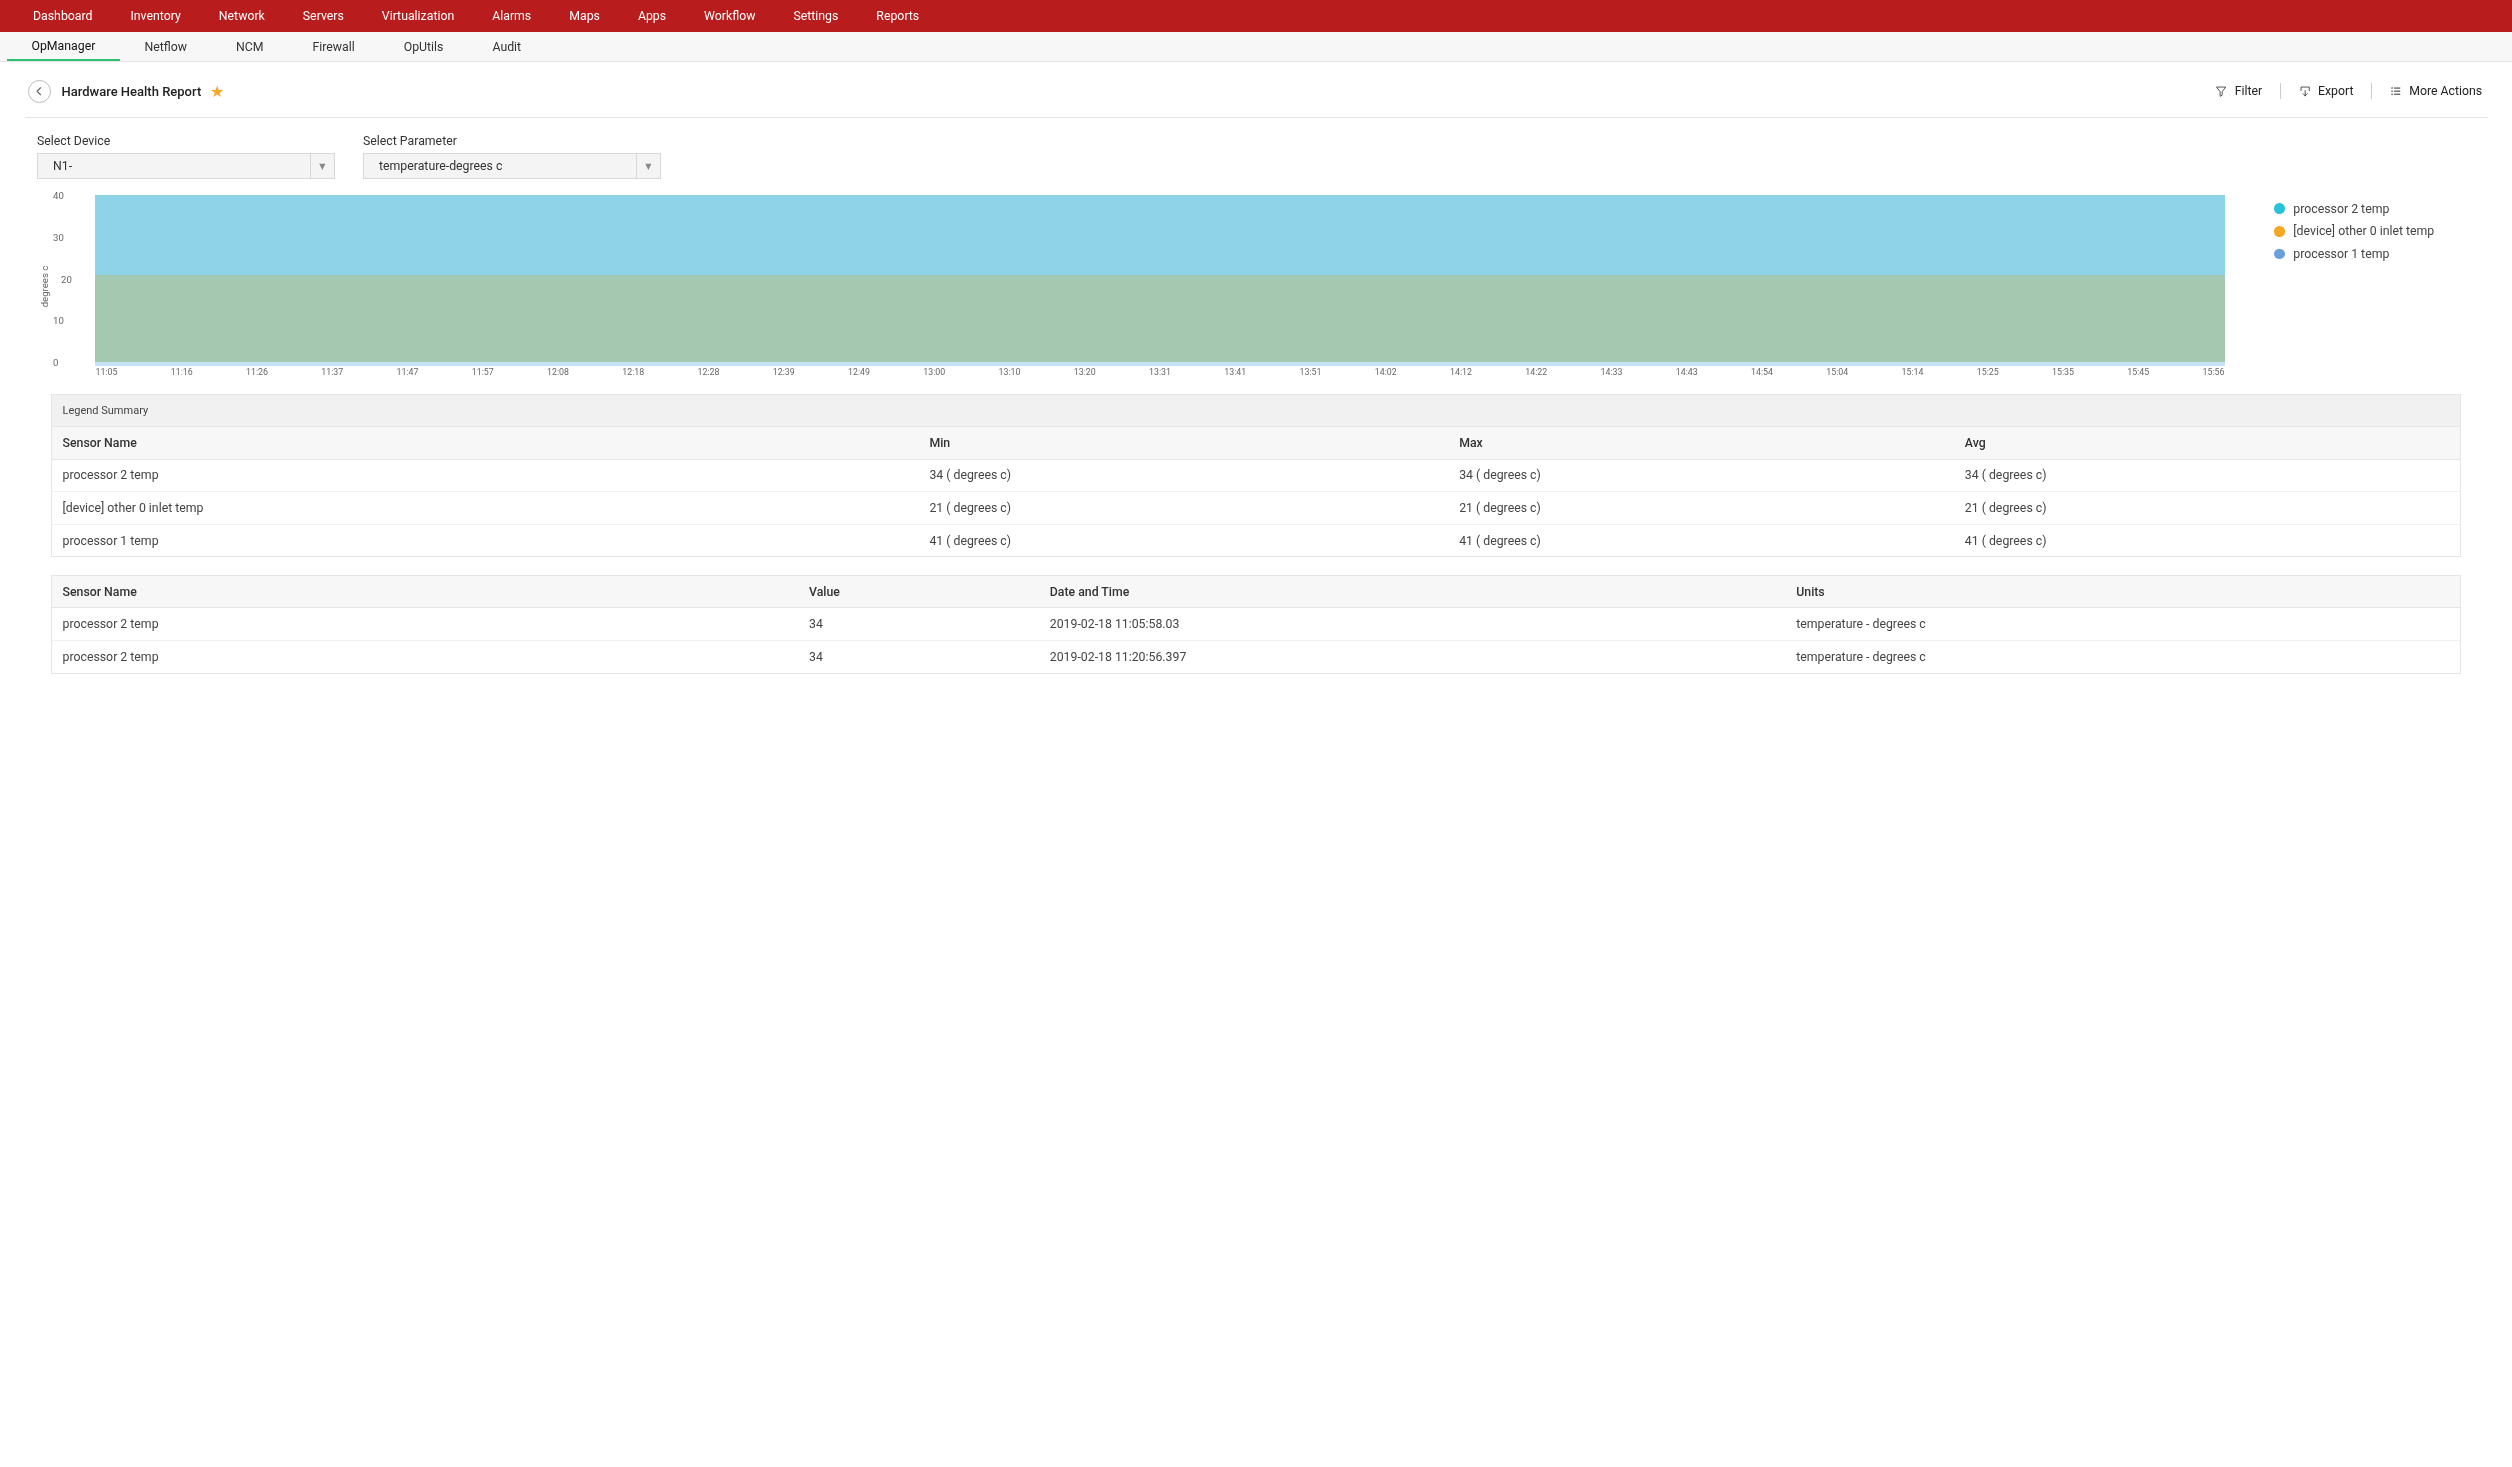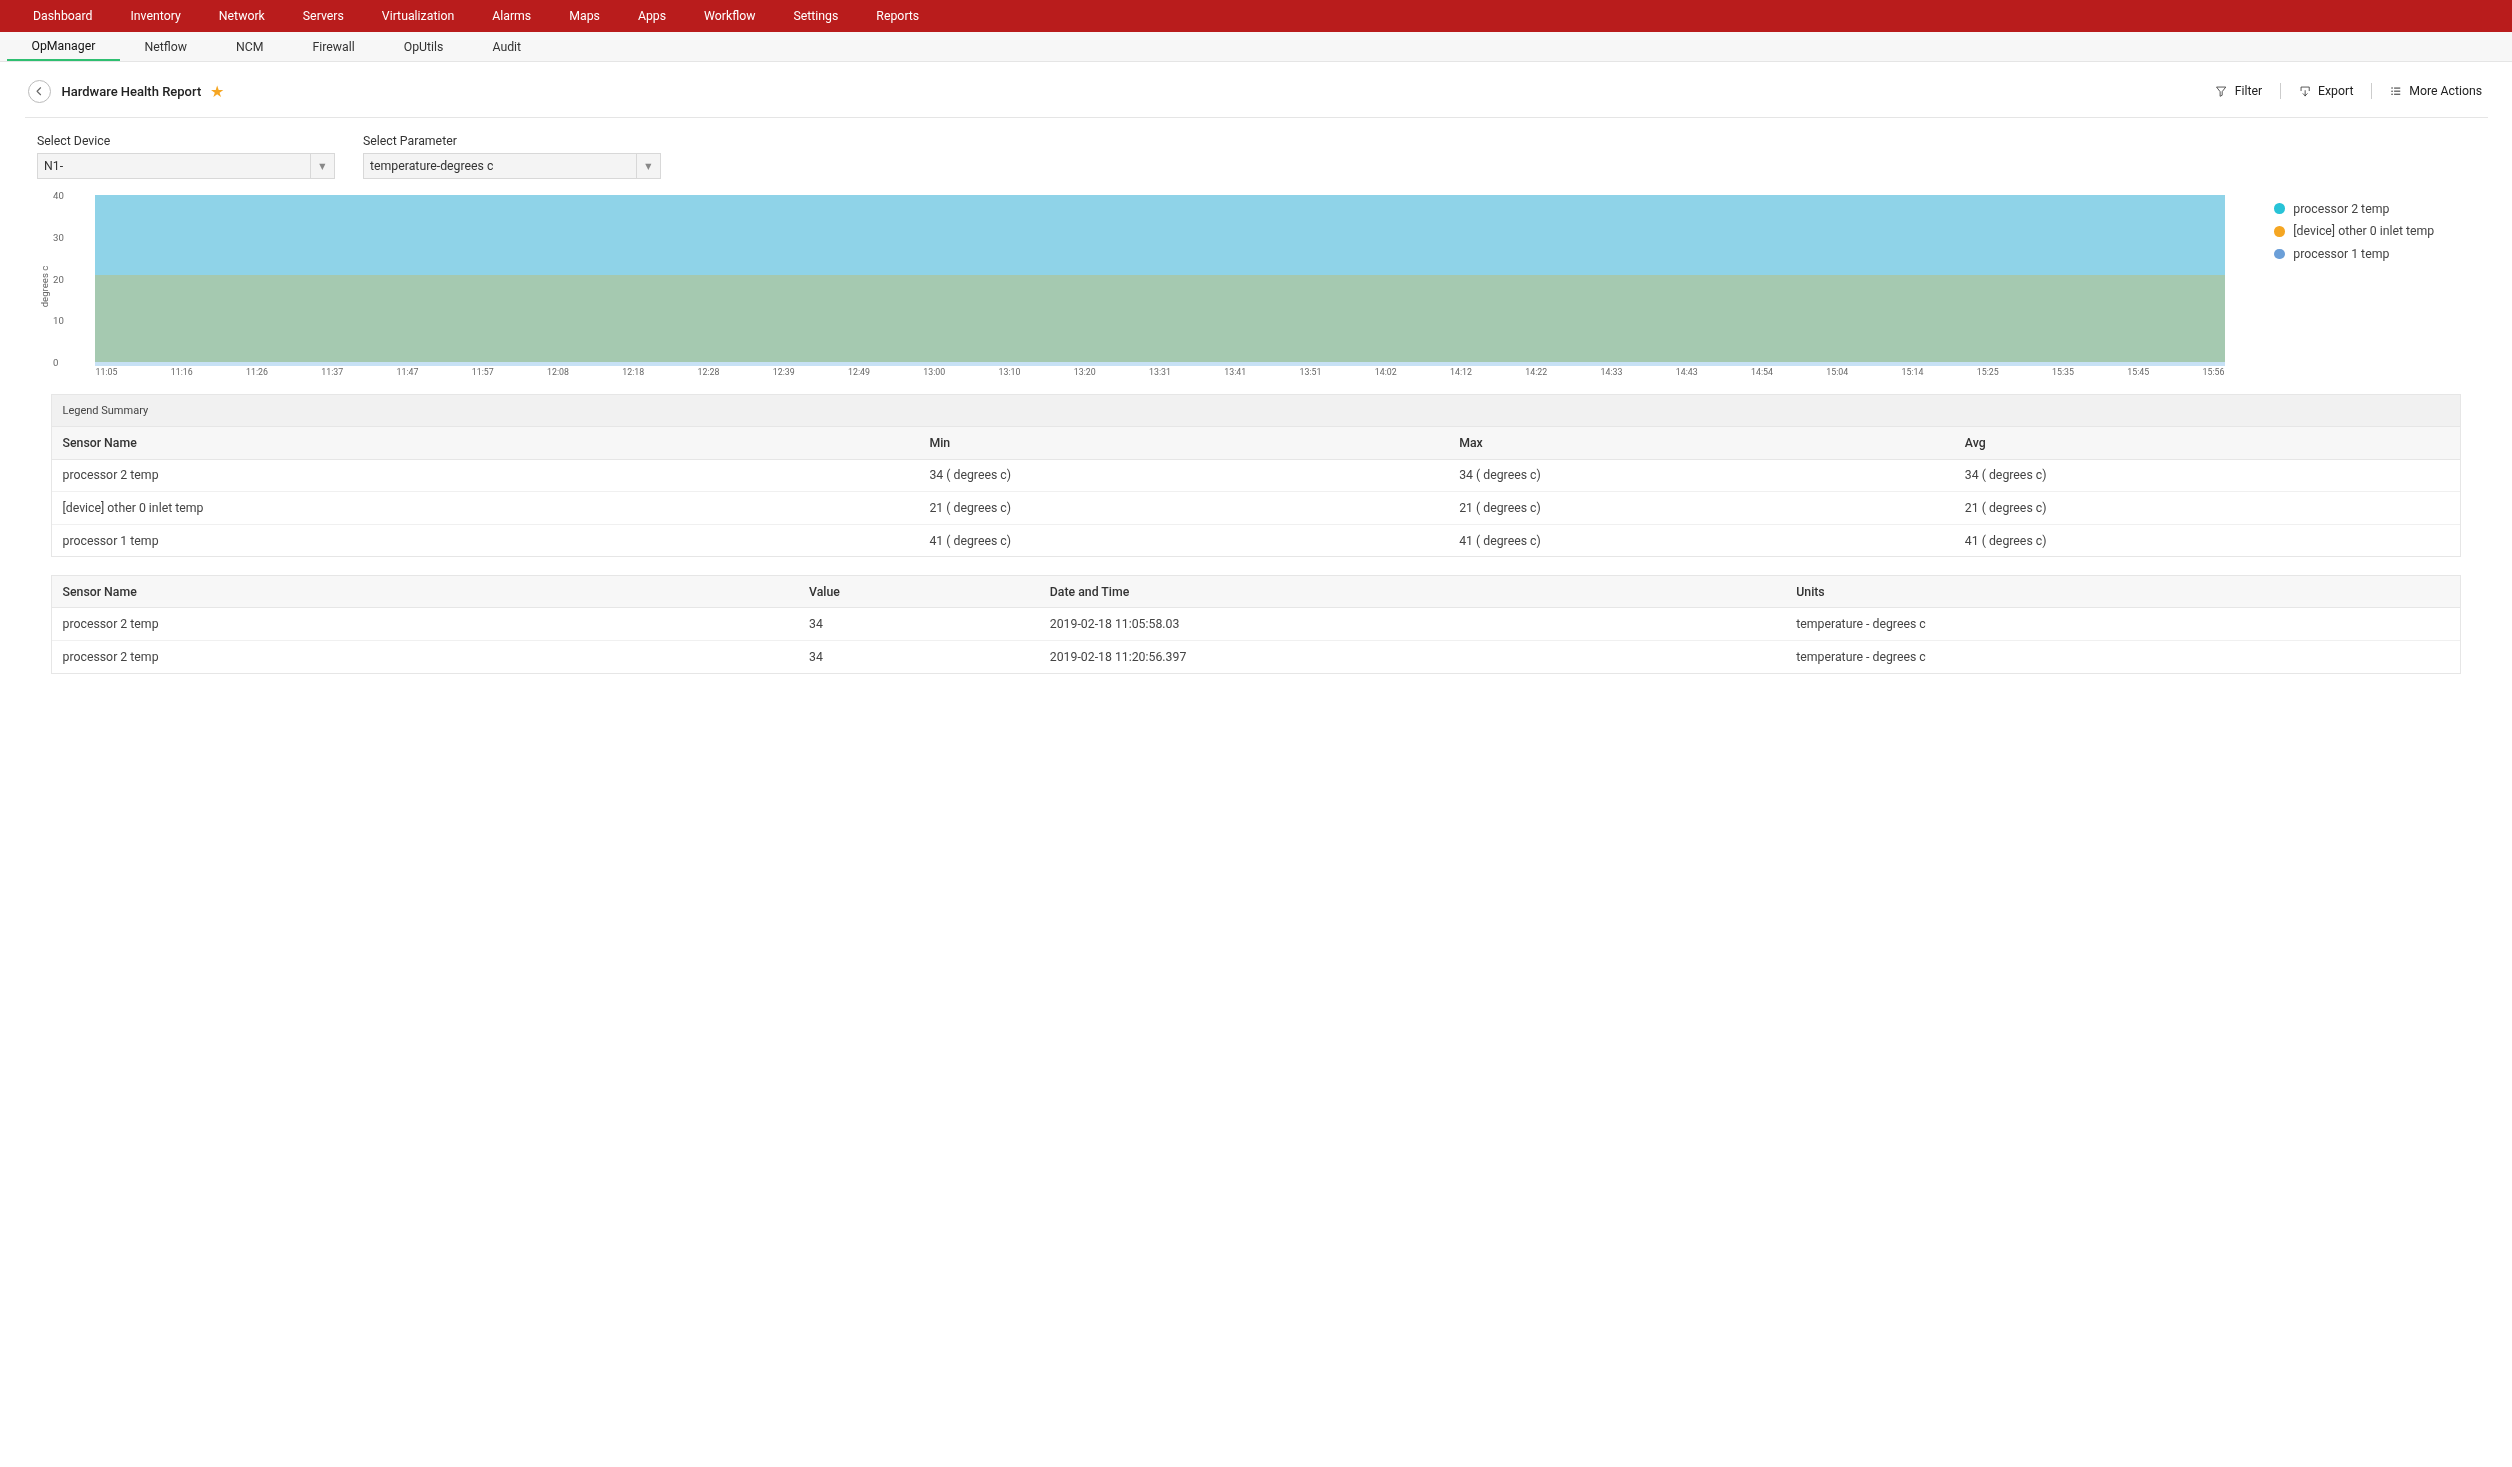--- a/index.html
+++ b/index.html
@@ -22,21 +22,21 @@
     .header-actions { margin-left: auto; display: flex; align-items: center; gap: 16px; }
     .action { display: flex; align-items: center; gap: 7px; cursor: pointer; padding: 3.5px 1.8px; color:#222;}
     .divider { width: 0.9px; height: 16px; background: #ccc; }
     .header-rule { border-bottom: 0.9px solid #e5e5e5; margin: 7px 24.5px 0 24.5px; }
 
     
     .filters { display: flex; gap: 28px; padding: 16px 37px 7px 37px; }
     .filter-group { display: flex; flex-direction: column; gap: 5.3px; }
     .filter-label { font-size: 12.3px; color: #333; }
     .dropdown { display: flex; width: 298px; }
-    .dropdown-box { flex: 1; background: #f4f4f4; border: 0.9px solid #d8d8d8; height: 26px; display:flex; align-items:center; padding: 0 6px; color:#333; font-size:12.3px;}
+    .dropdown-box { flex: 1; background: #f4f4f4; border: 0.9px solid #d8d8d8; height: 26px; display:flex; align-items:center; padding: 0 15px; color:#333; font-size:12.3px;}
     .dropdown-caret { width: 24.5px; background: #f4f4f4; border: 0.9px solid #d8d8d8; border-left: none; height: 26px; display:flex; align-items:center; justify-content:center; color:#888; cursor:pointer;}
 
     
     .chart-wrap { display:flex; padding: 8.8px 37px 0 37px; }
     .chart-left { flex: 1; display:flex; }
     .yaxis-label { writing-mode: vertical-rl; transform: rotate(180deg); font-size: 9.6px; color:#666; display:flex; align-items:center; justify-content:center; padding: 0 1.8px;}
     .chart-box { flex:1; }
     .plot { position:relative; height: 167px; border-left:0; margin-left: 26px;}
     .ytick { position:absolute; left:-24.5px; font-size:9.6px; color:#666; transform: translateY(50%); }
     .area-bg { position:absolute; left:17.5px; right:5.3px; background:#a5c9b0; bottom:0; }
@@ -141,21 +141,21 @@
   </div>
 </div>
 
 <div class="chart-wrap">
   <div class="chart-left">
     <div class="yaxis-label">degrees c</div>
     <div class="chart-box">
       <div class="plot" id="plot">
           <span class="ytick" style="bottom: 0px;">0</span>
           <span class="ytick" style="bottom: 42px;">10</span>
-          <span class="ytick" style="bottom: 83px;">20</span>
+          <span class="ytick" style="bottom: 83px; margin-left: 8px;">20</span>
           <span class="ytick" style="bottom: 125px;">30</span>
           <span class="ytick" style="bottom: 167px;">40</span>
           <div class="area-lblue" style="height: 171px;"></div>
           <div class="area-cyan" style="height: 142px;"></div>
           <div class="area-bg" style="height: 87px;"></div>
         </div>
       <div class="xaxis" id="xaxis">
           <span>11:05</span>
           <span>11:16</span>
           <span>11:26</span>

